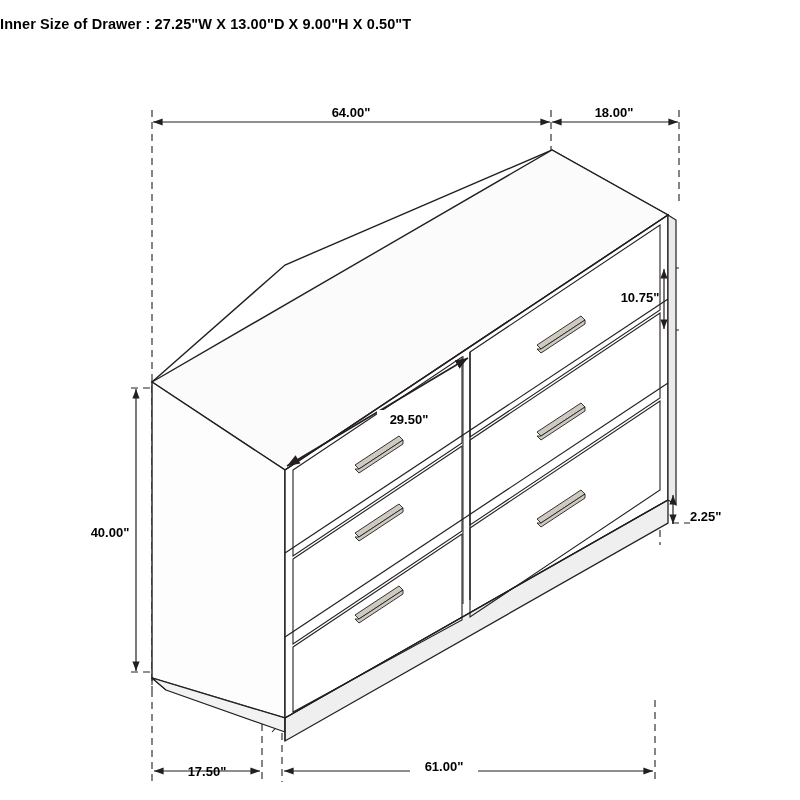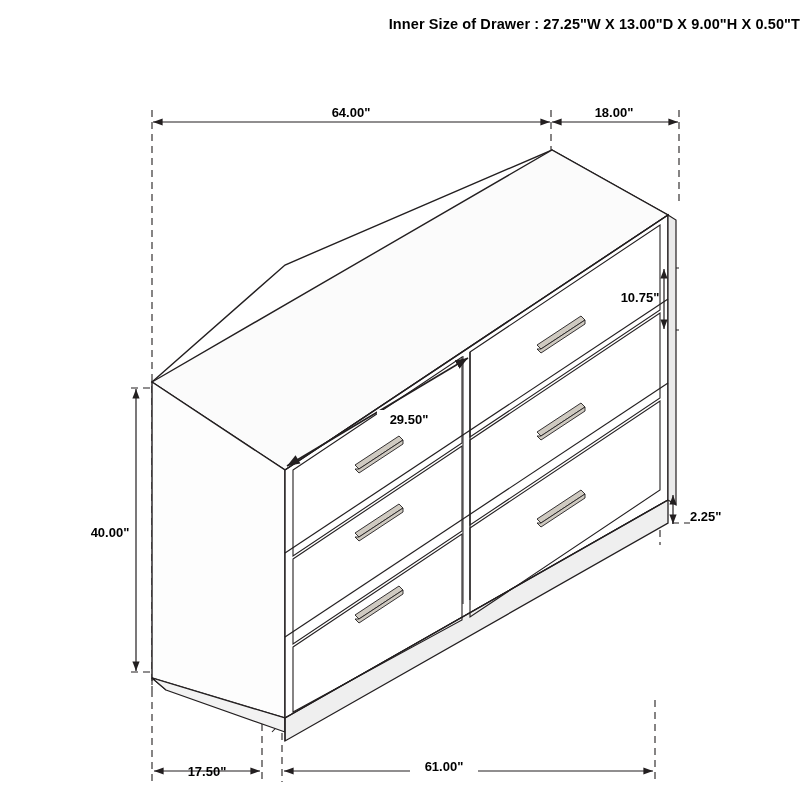--- a/index.html
+++ b/index.html
@@ -20,21 +20,21 @@
     left: 0;
     top: 0;
     width: 800px;
     height: 800px;
   }
   .title {
     position: absolute;
     top: 16px;
     left: 0;
     width: 800px;
-    text-align: right;
+    text-align: left;
     font-size: 14.5px;
     font-weight: bold;
     letter-spacing: 0.1px;
   }
   svg {
     position: absolute;
     left: 0;
     top: 0;
   }
   .dimlabel {

